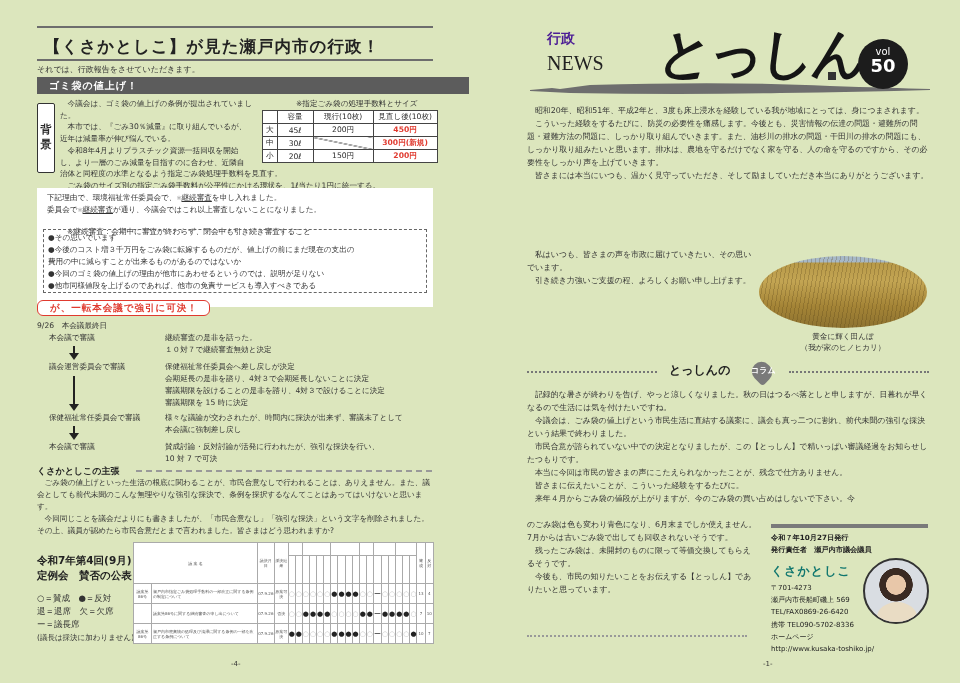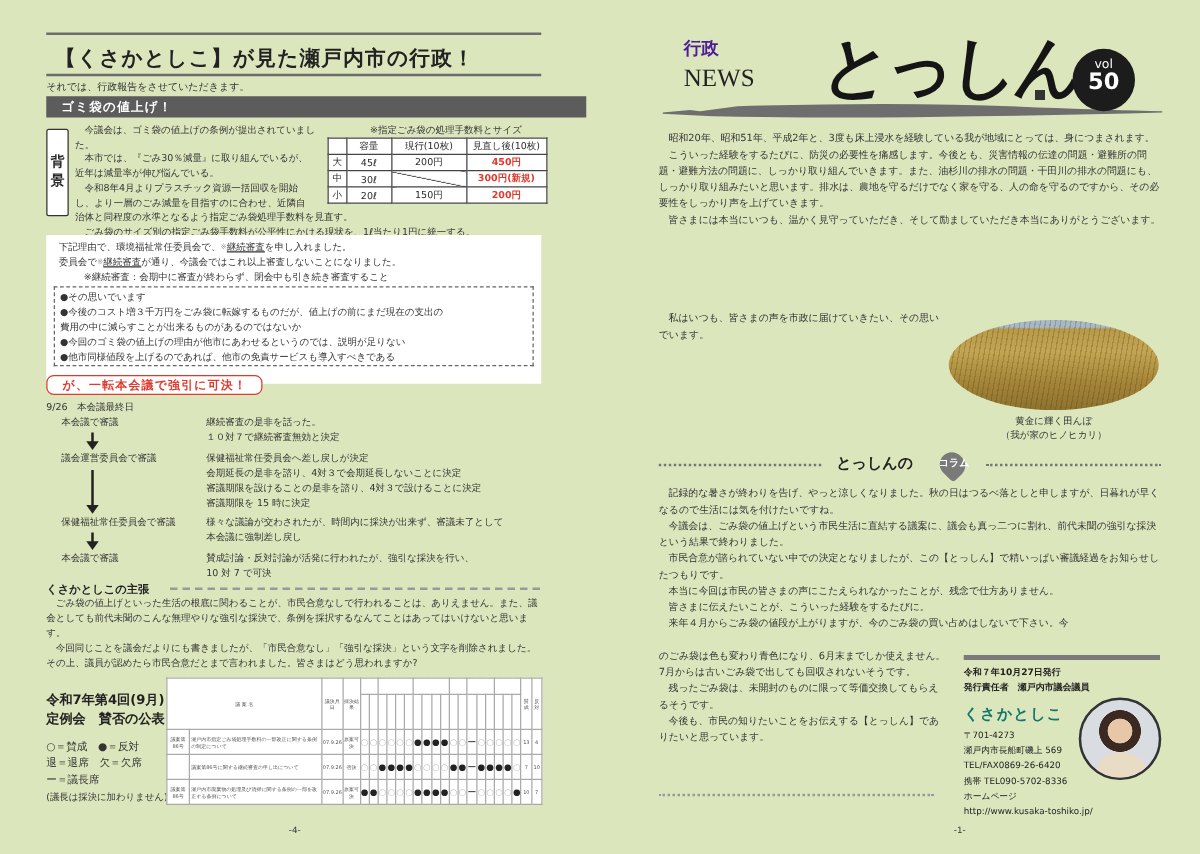--- a/index.html
+++ b/index.html
@@ -52,21 +52,21 @@
   table.fee .c3 { width: 64px; }
   table.fee .red { color: #e03a2f; font-weight: bold; }
   table.fee .slash { background: linear-gradient(to top right, transparent 48%, #444 49%, #444 51%, transparent 52%); }
 
   .reason-box {
     position: absolute; left: 37px; top: 188px; width: 396px; height: 119px; background: #fff;
   }
   .reason-lines { position: absolute; left: 10px; top: 4px; font-size: 7.6px; line-height: 12px; color: #333; }
   .reason-lines u { text-decoration: underline; }
   .reason-lines .star { color: #999; font-size: 6px; vertical-align: top; }
-  .reason-lines .note { padding-left: 20px; }
+  .reason-lines .note { padding-left: 20px; margin-top: 10px; }
   .reason-dash {
     position: absolute; left: 6px; top: 41px; width: 384px; height: 64px;
     border: 1px dashed #666; padding: 2px 4px; font-size: 7.6px; line-height: 12px; color: #333;
   }
   .verdict {
     position: absolute; left: 37px; top: 300px; width: 173px; height: 16px;
     border: 1.5px solid #e03a2f; border-radius: 6px; background: #fff;
     color: #e03a2f; font-weight: bold; font-size: 9.5px; padding: 1px 0 0 12px; letter-spacing: 1px;
   }
 
@@ -415,20 +415,21 @@
     <span class="n">50</span>
   </div>
 
   <div class="rp-text" style="top:104px">
     <p>昭和20年、昭和51年、平成2年と、3度も床上浸水を経験している我が地域にとっては、身につまされます。</p>
     <p>こういった経験をするたびに、防災の必要性を痛感します。今後とも、災害情報の伝達の問題・避難所の問題・避難方法の問題に、しっかり取り組んでいきます。また、油杉川の排水の問題・干田川の排水の問題にも、しっかり取り組みたいと思います。排水は、農地を守るだけでなく家を守る、人の命を守るのですから、その必要性をしっかり声を上げていきます。</p>
     <p>皆さまには本当にいつも、温かく見守っていただき、そして励ましていただき本当にありがとうございます。</p>
   </div>
   <div class="rp-text rp-narrow" style="top:248px">
     <p>私はいつも、皆さまの声を市政に届けていきたい、その思いでいます。</p>
+    <p>引き続き力強いご支援の程、よろしくお願い申し上げます。</p>
   </div>
 
   <div class="photo"></div>
   <div class="photo-cap">
     <div>黄金に輝く田んぼ</div>
     <div>（我が家のヒノヒカリ）</div>
   </div>
 
   <div class="column-divider">
     <div class="dots-l"></div>

